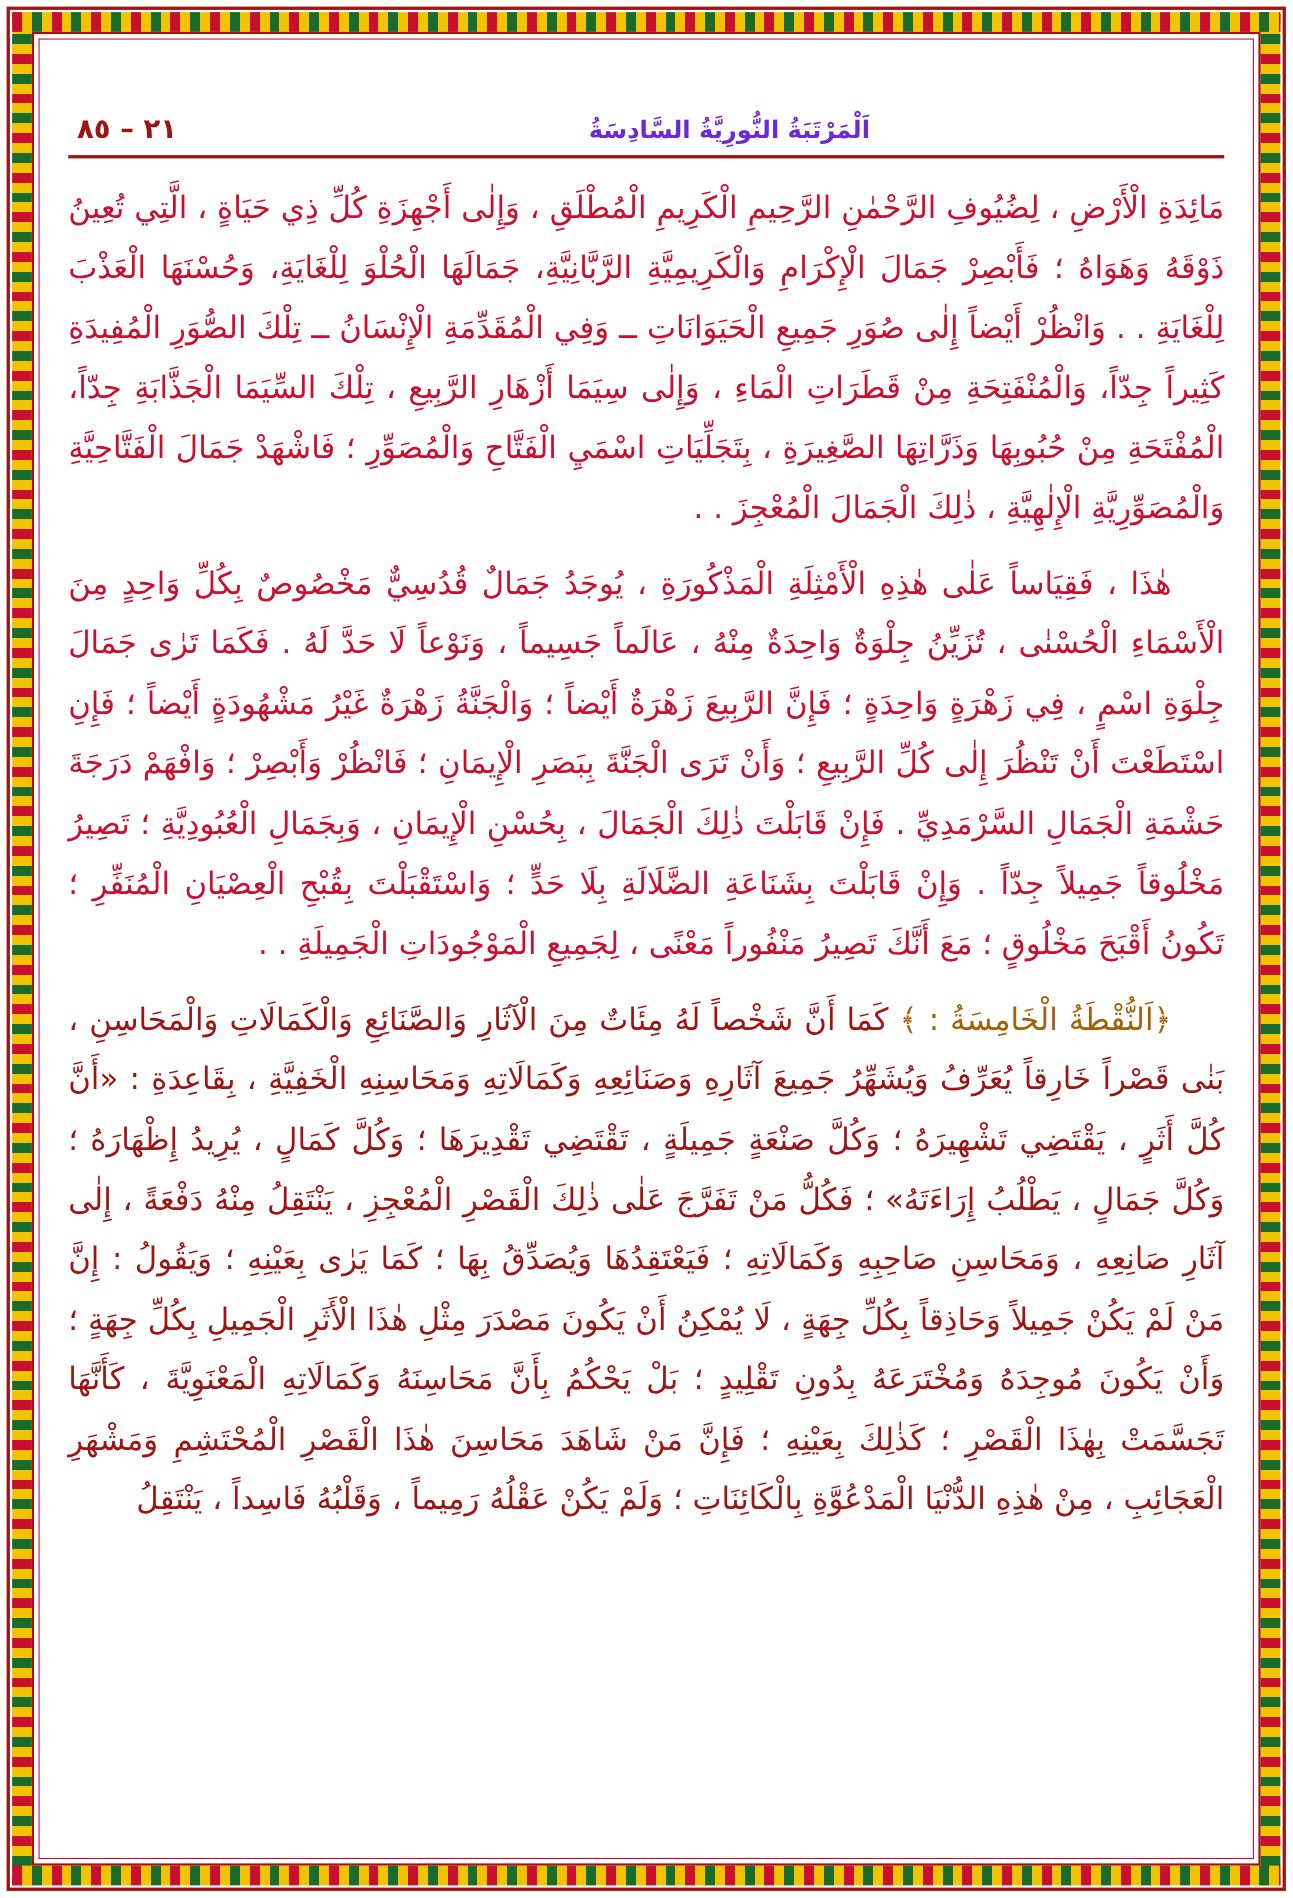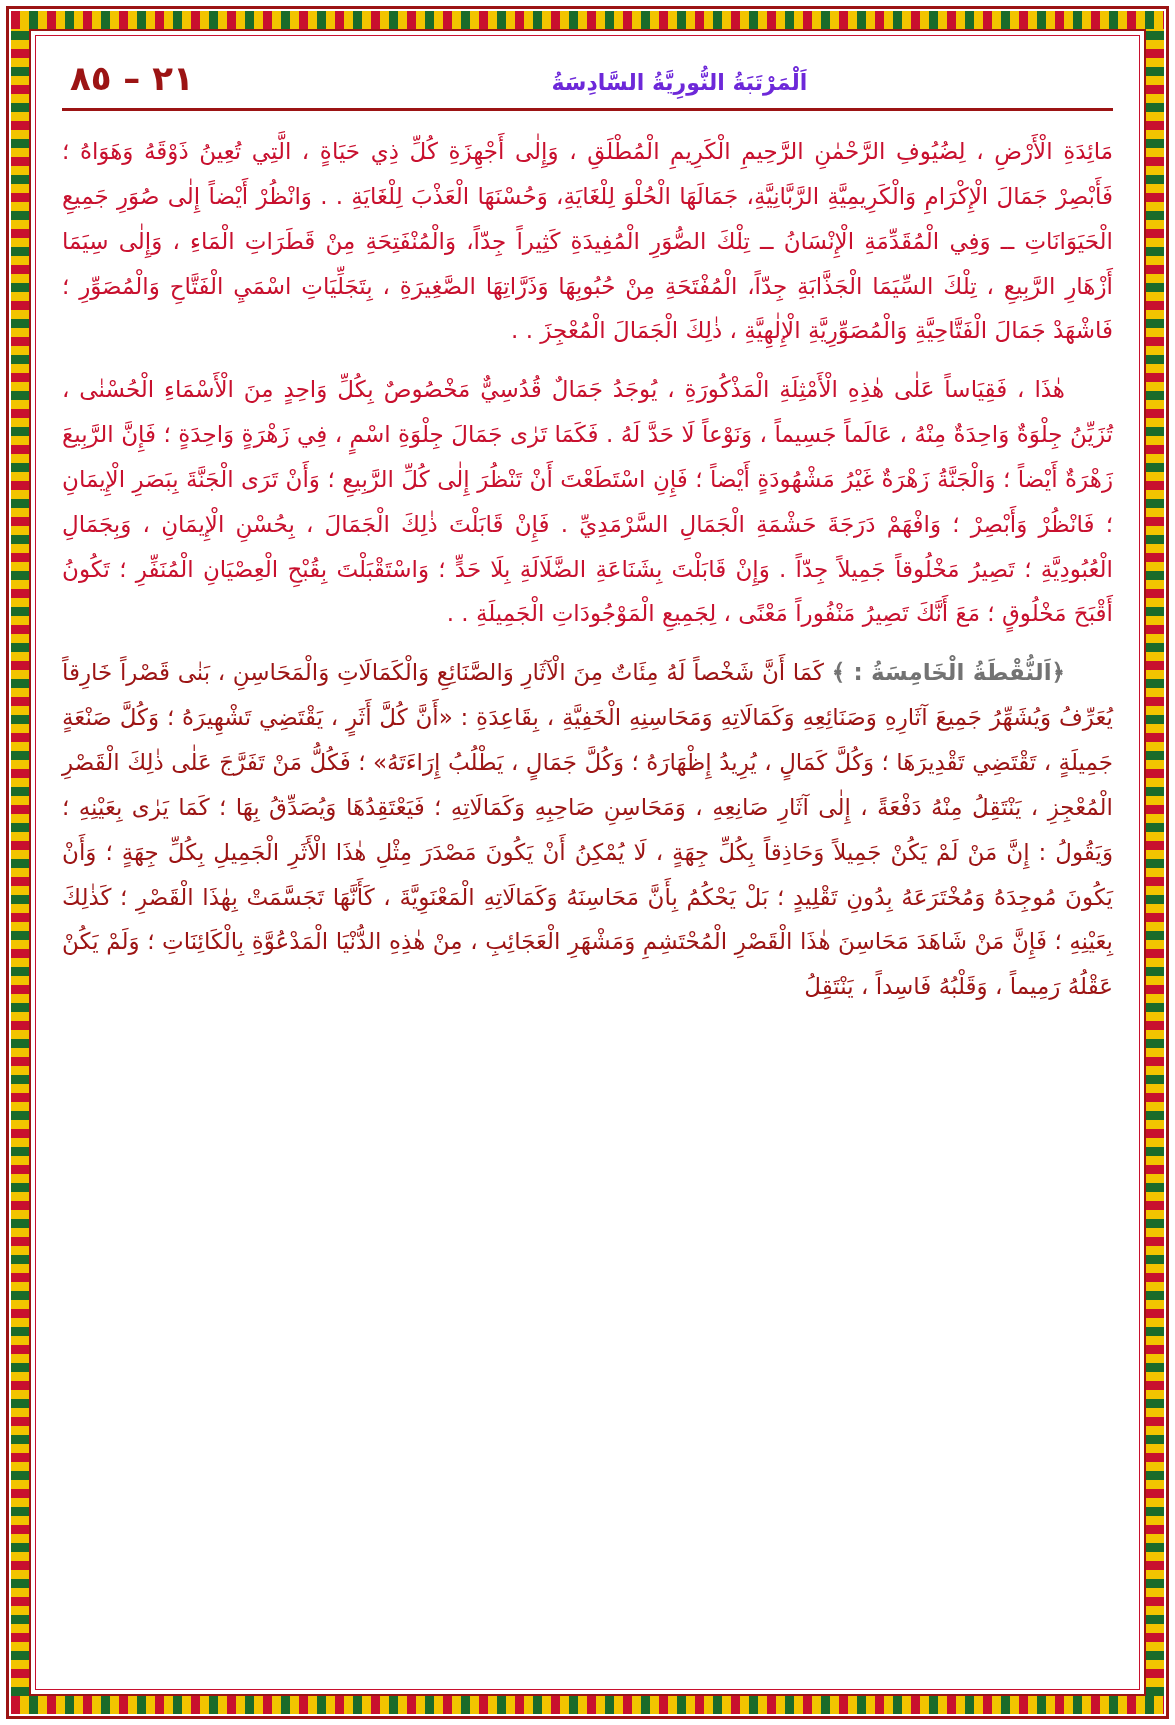--- a/index.html
+++ b/index.html
@@ -85,58 +85,59 @@
 
   .header {
     display: flex;
     flex-direction: row-reverse;
     align-items: baseline;
     justify-content: space-between;
     padding: 0 8px 10px 8px;
   }
   .page-num {
     color: #9c1414;
-    font-size: 34px;
+    font-size: 25px;
     font-weight: bold;
     letter-spacing: 1px;
     direction: rtl;
+    margin-top: 44px;
   }
   .header-title {
     color: #6d28d9;
     font-size: 22px;
     font-weight: bold;
     flex: 1;
     text-align: center;
     margin-right: -60px;
   }
   .header-rule {
     border-top: 3px solid #9c1414;
     margin: 0 0 18px 0;
   }
 
   .body-text {
     color: #c8102e;
-    font-size: 23px;
+    font-size: 28px;
     line-height: 1.95;
     text-align: justify;
     text-justify: inter-word;
     direction: rtl;
   }
   .para {
     margin: 0 0 14px 0;
   }
   .para.indent {
     text-indent: 48px;
   }
   .para.dark {
     color: #9c1414;
   }
   .heading-inline {
-    color: #737373;
-    font-weight: bold;
+    color: #a16207;
+    font-weight: normal;
   }
   .last-line-cut {
     margin-bottom: 0;
   }
 </style>
 </head>
 <body>
 
 <div class="page">
   <div class="border-outer"></div>

